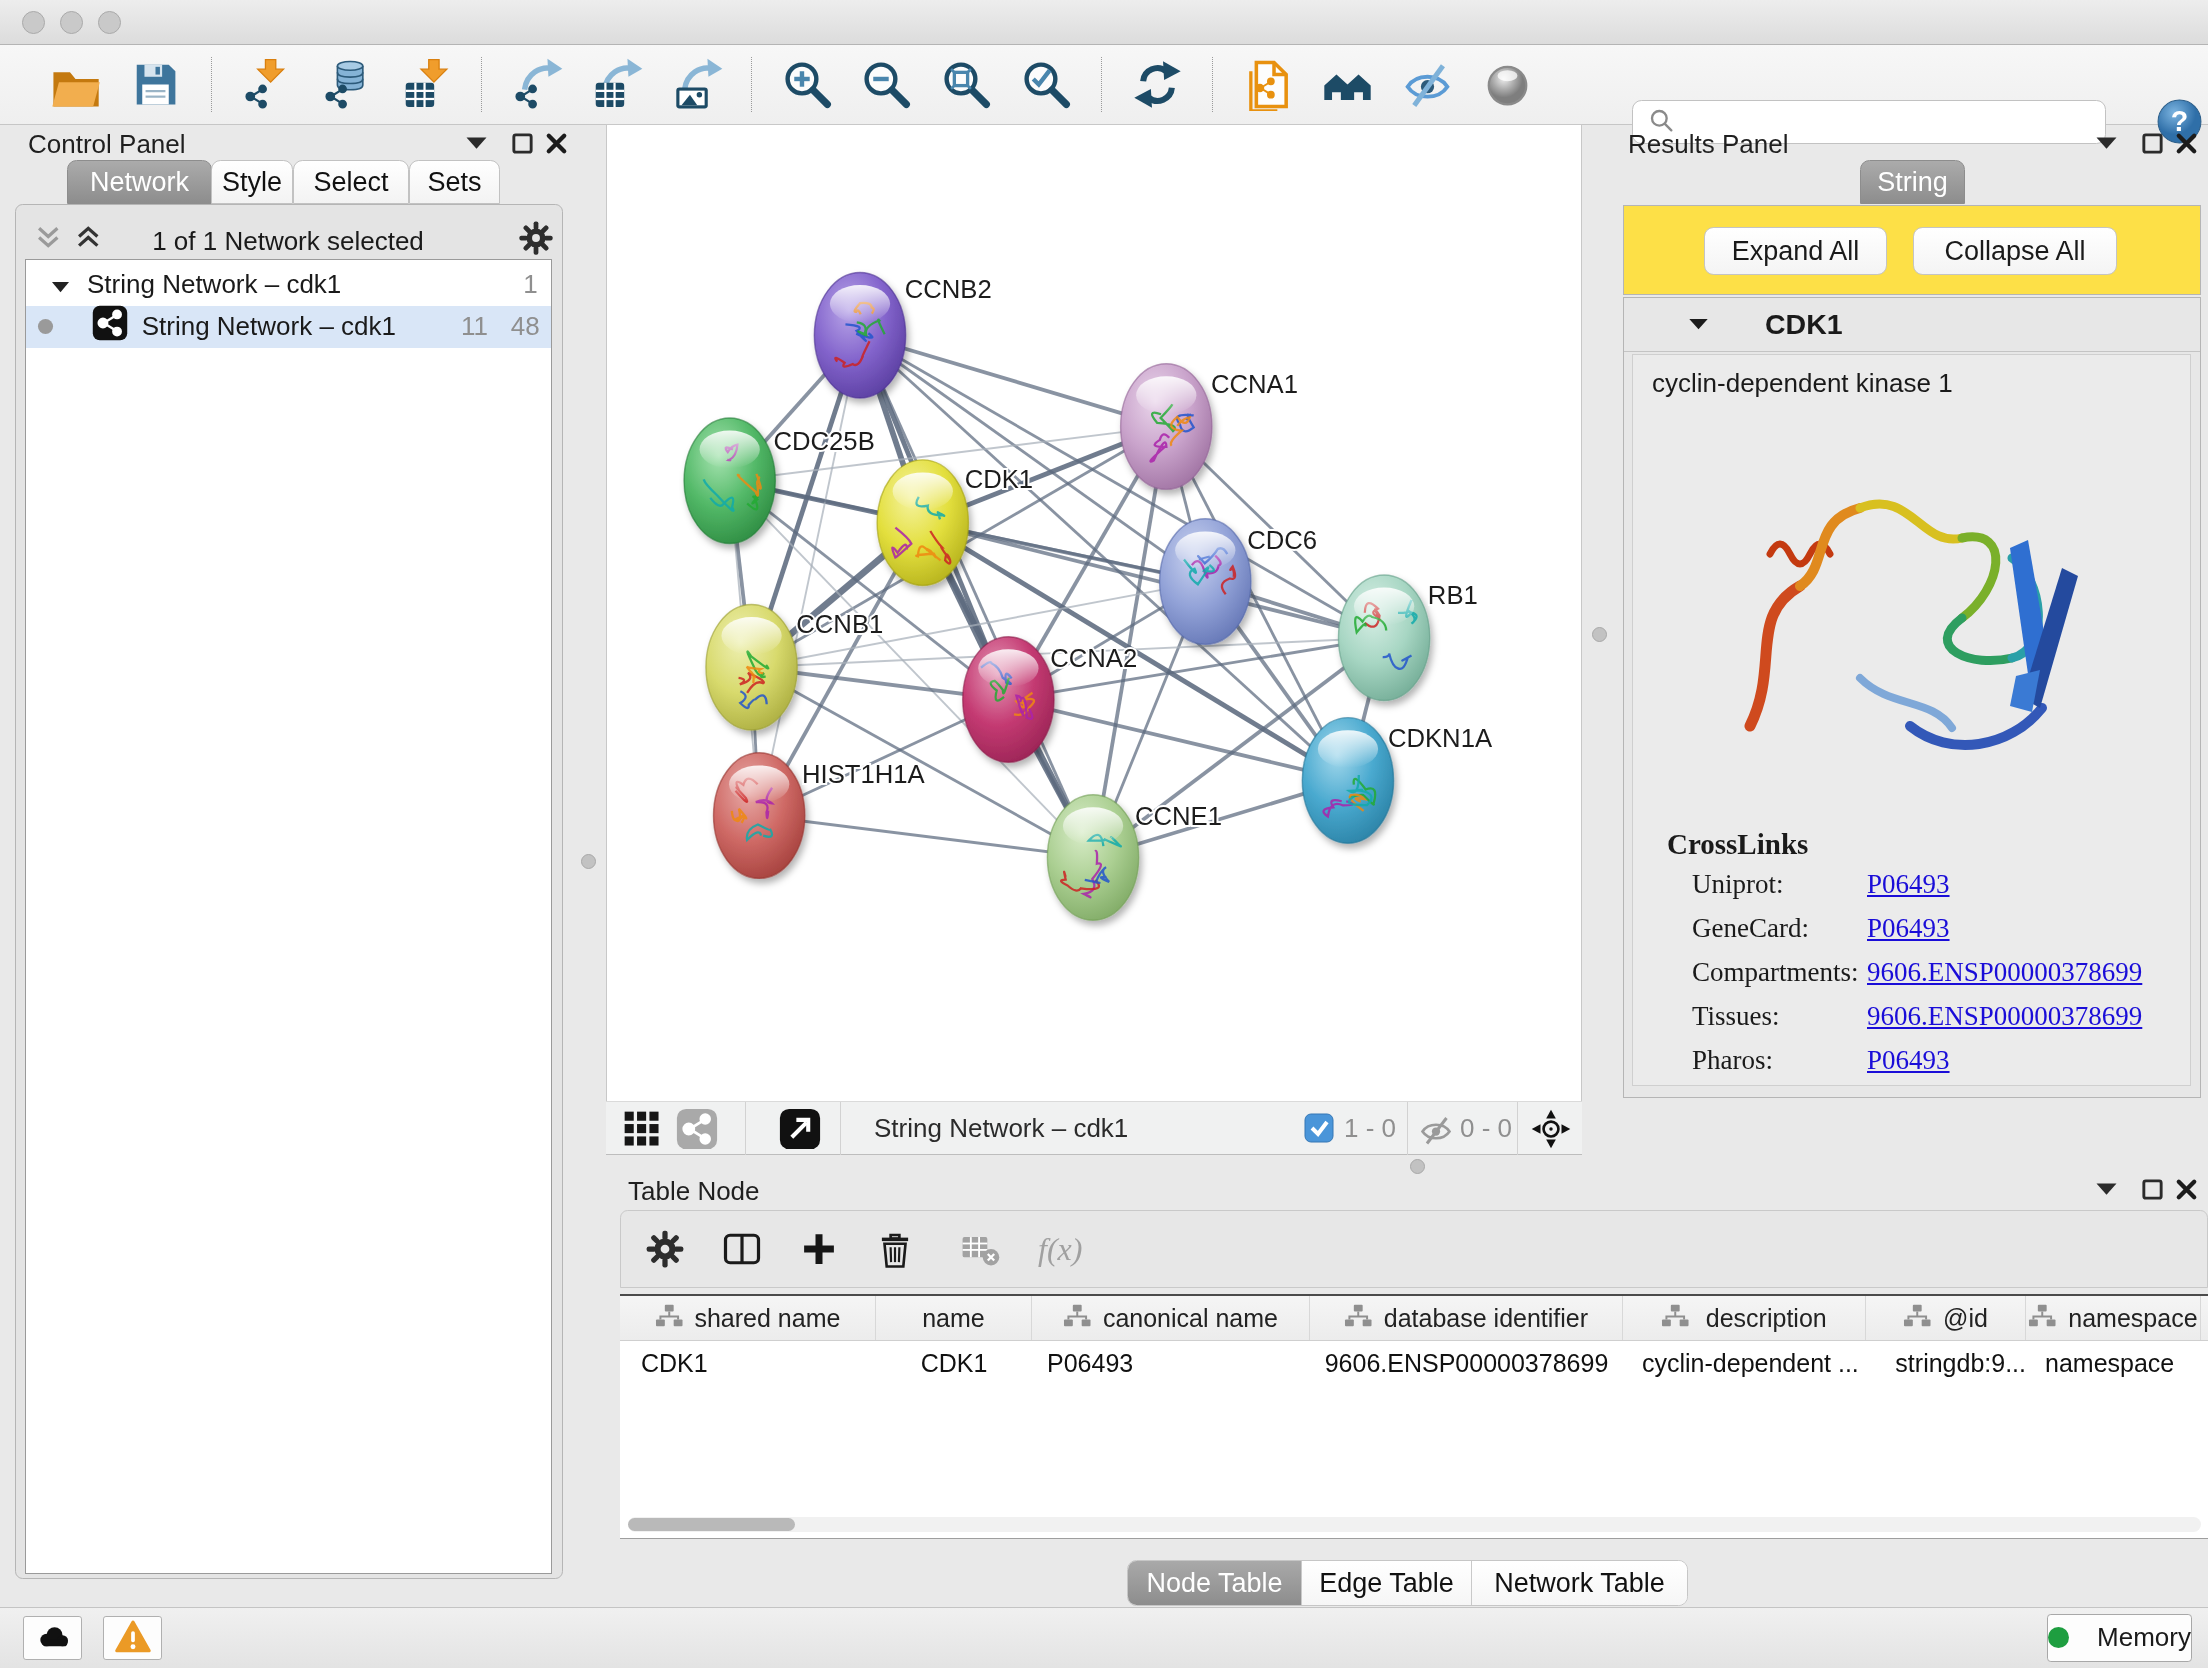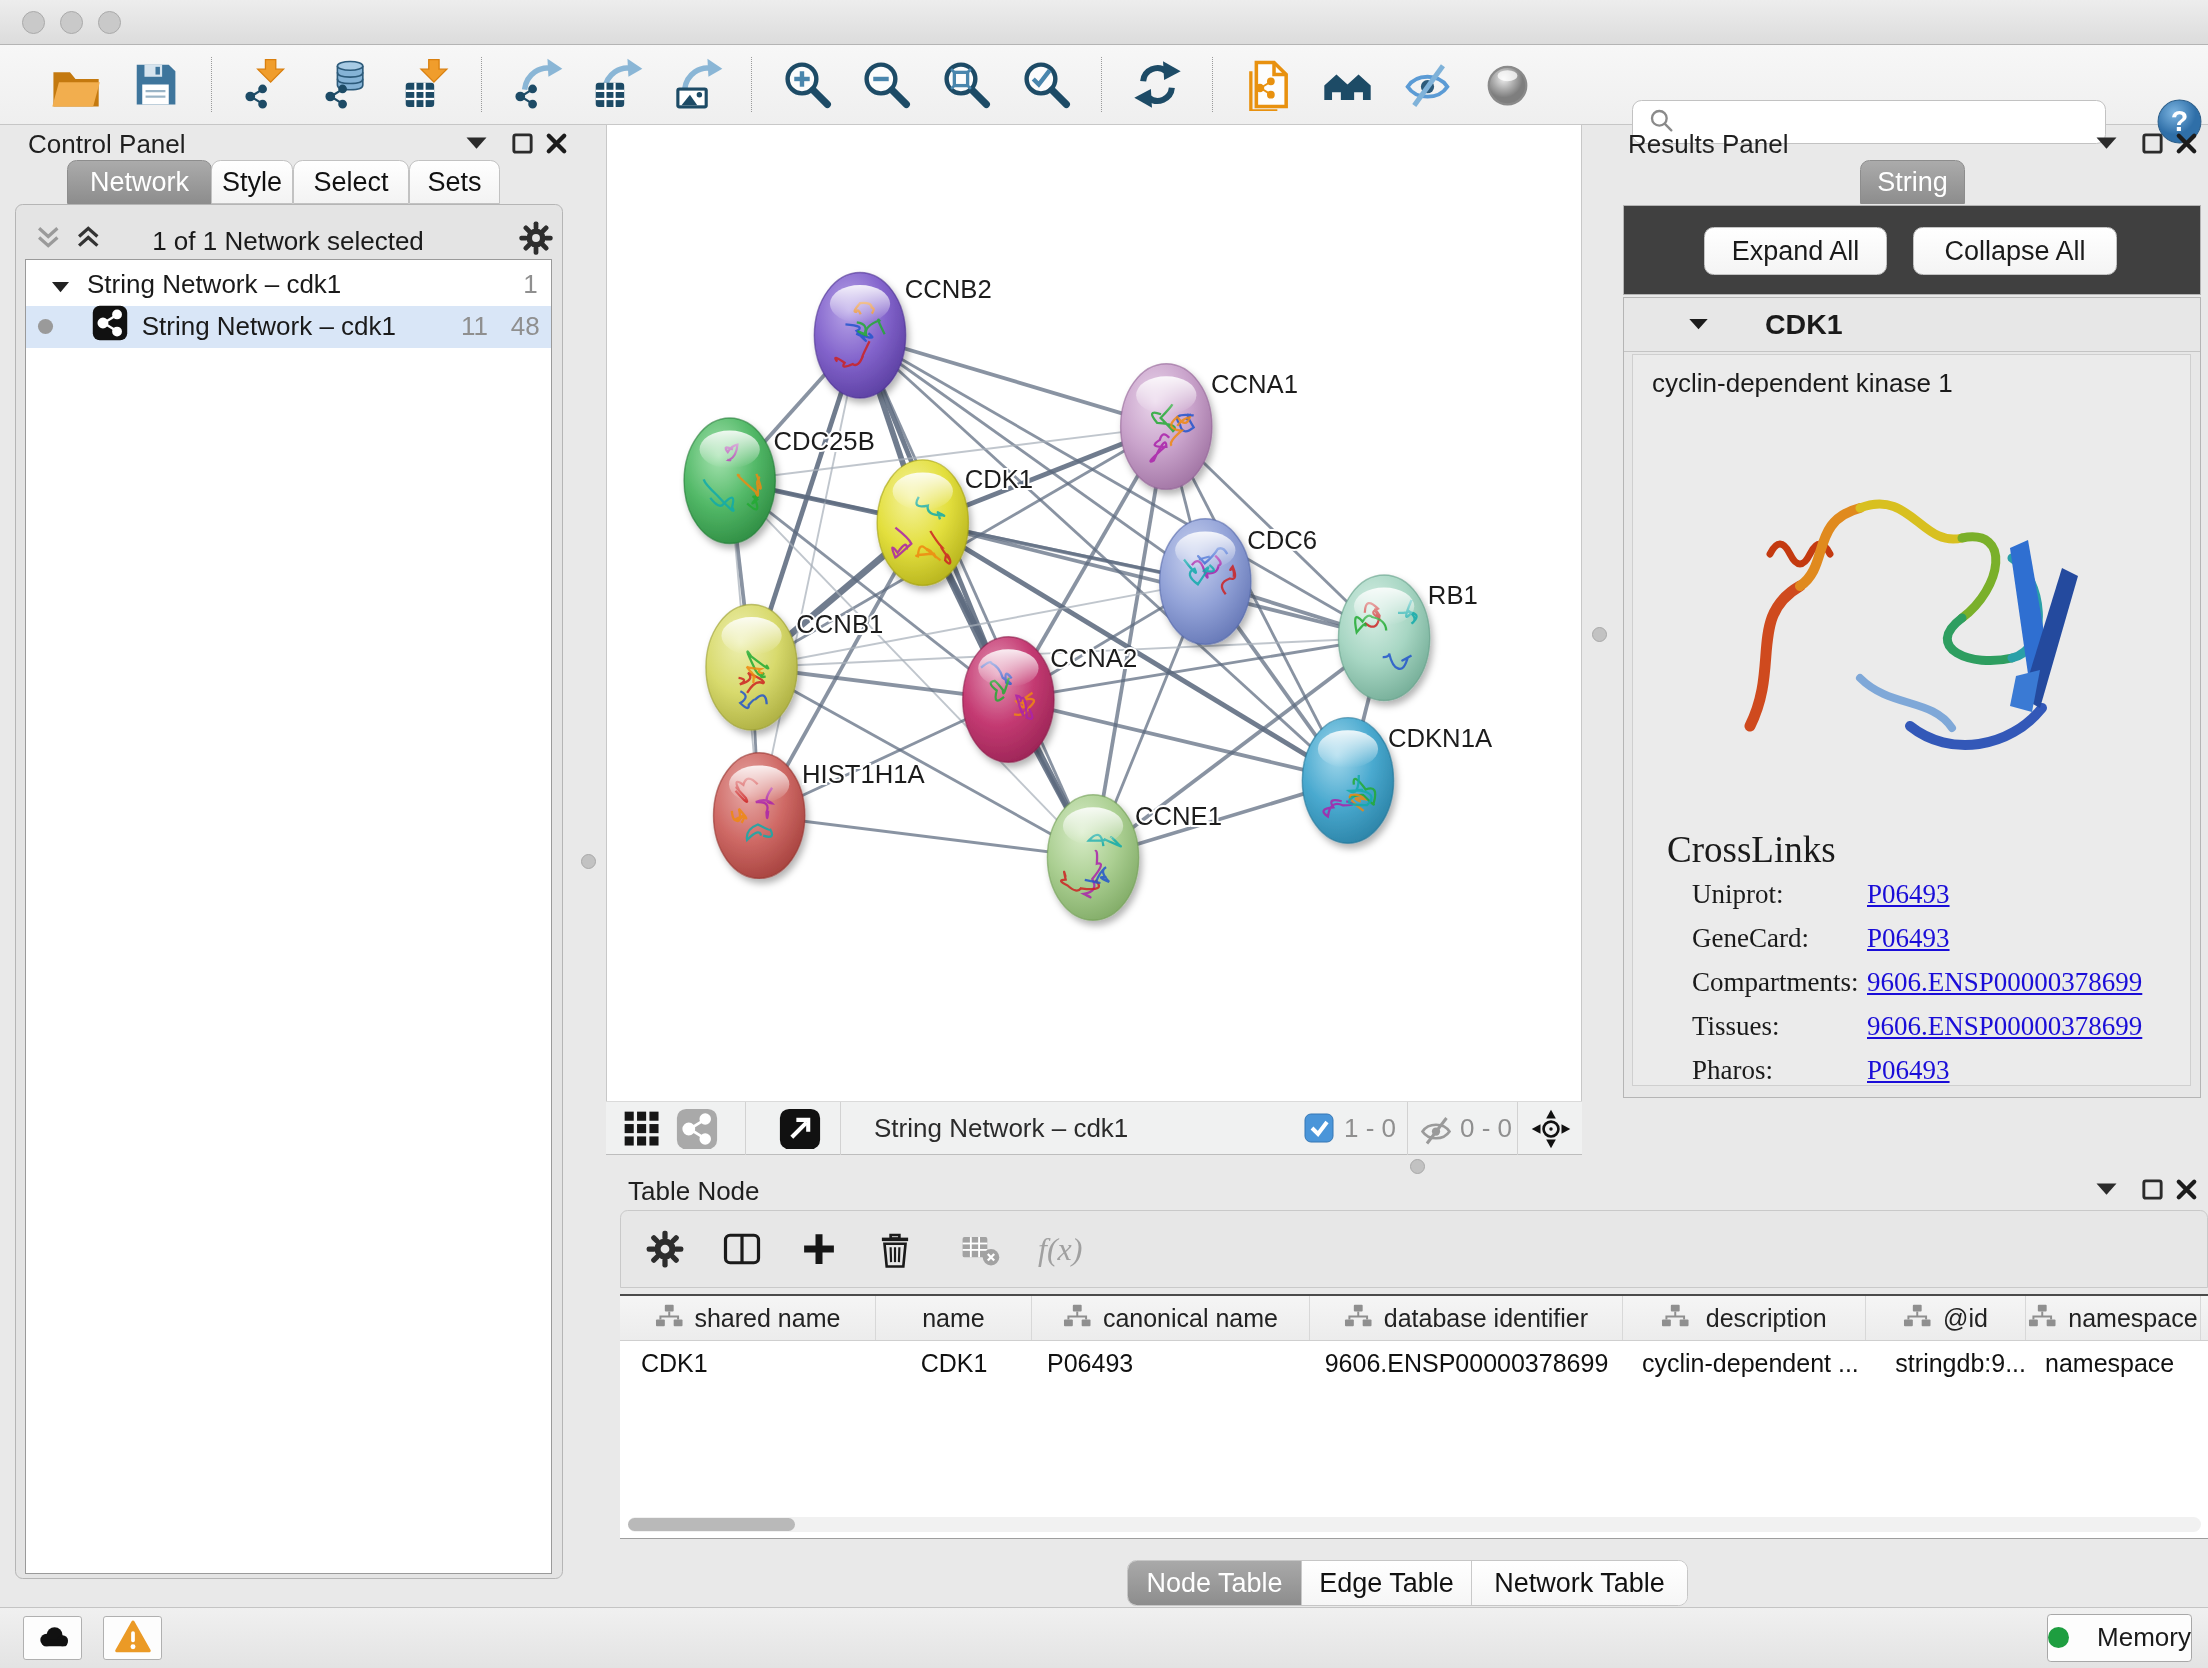--- a/index.html
+++ b/index.html
@@ -36,21 +36,21 @@
   .cp-row{position:relative;height:42px;display:flex;align-items:center;font-size:26px}
   .cp-count{position:absolute;font-size:26px;color:#8f8f8f;text-align:right}
   
   #canvas{left:606px;top:124px;width:976px;height:978px;background:#fff;border:1px solid #c8c8c8;box-sizing:border-box}
   #net-toolbar{left:606px;top:1101px;width:976px;height:54px;background:#f0f1f1;
                border-top:1px solid #dadada;border-bottom:1px solid #bdbdbd;box-sizing:border-box}
   .ntsep{position:absolute;top:0;width:1px;height:53px;background:#d2d2d2}
   .ntlabel{font-size:26px;color:#2b2b2b}
   .ntgray{font-size:26px;color:#8f8f8f}
   
-  #rp-btnbox{left:1623px;top:205px;width:576px;height:88px;background:#404040;border:1px solid #b5b5b5}
+  #rp-btnbox{left:1623px;top:205px;width:576px;height:88px;background:#fde047;border:1px solid #b5b5b5}
   .rbtn{position:absolute;top:21px;height:46px;background:linear-gradient(#ffffff,#f4f4f4);
         border:1px solid #c4c4c4;border-radius:9.5px;font-size:27px;display:flex;align-items:center;
         justify-content:center;cursor:pointer}
   #rp-secbox{left:1623px;top:297px;width:576px;height:799px;background:#e7e7e7;border:1px solid #b5b5b5}
   #rp-card{left:1632px;top:354px;width:557px;height:730px;background:#ebebeb;border:1px solid #cfcfcf}
   .serif{font-family:"Liberation Serif",serif}
   .xrow{position:relative;height:44px;font-size:27px}
   .xlabel{position:absolute;left:59px}
   .xlink{position:absolute;left:234px;color:#1a0dd8;text-decoration:underline;cursor:pointer}
   
@@ -726,21 +726,21 @@
         <path d="M252 192 C212 222 262 242 302 232" stroke="#2e9e60" stroke-width="9"></path>
         <path d="M302 232 C342 222 332 152 302 132" stroke="#2aa0a8" stroke-width="9"></path>
         <path d="M200 300 C240 332 300 322 332 282" stroke="#3358b8" stroke-width="10"></path>
         <path d="M150 252 C180 282 222 272 242 302" stroke="#7fa8d8" stroke-width="8"></path>
       </g>
       <polygon points="300,122 318,114 340,240 318,248" fill="#2f6fd1"></polygon>
       <polygon points="352,142 368,150 330,282 312,272" fill="#244a9e"></polygon>
       <polygon points="306,250 330,244 322,286 300,280" fill="#3a7ad4"></polygon>
     </svg>
   </div>
-  <div class="serif" style="margin:19px 0 7.6px 34px;font-size:37px;font-weight:normal">CrossLinks</div>
+  <div class="serif" style="margin:19px 0 7.6px 34px;font-size:29px;font-weight:bold">CrossLinks</div>
   <div id="xlinks" class="serif">
       <div class="xrow">
         <span class="xlabel">Uniprot:</span>
         <a class="xlink">P06493</a>
       </div>
       <div class="xrow">
         <span class="xlabel">GeneCard:</span>
         <a class="xlink">P06493</a>
       </div>
       <div class="xrow">

